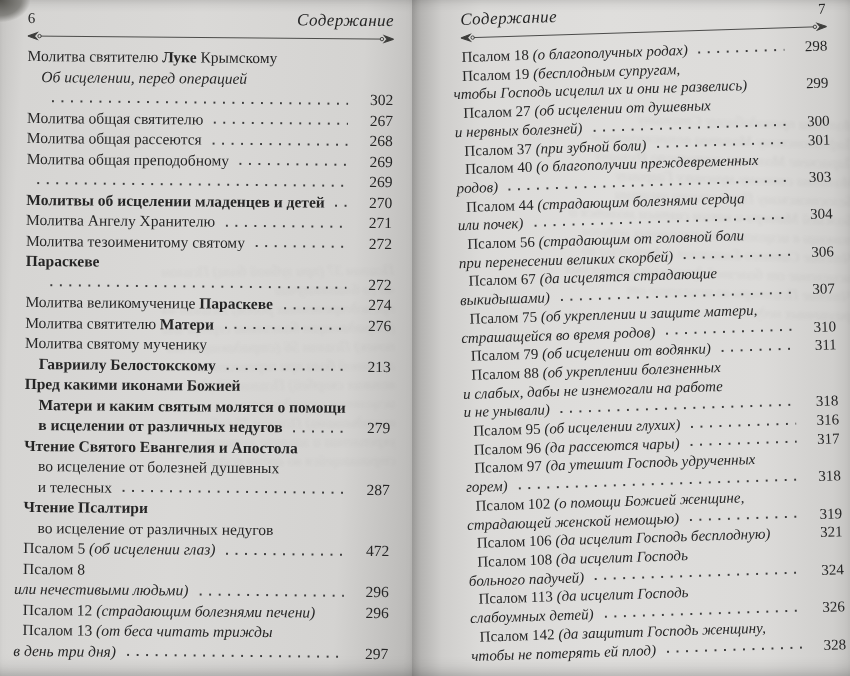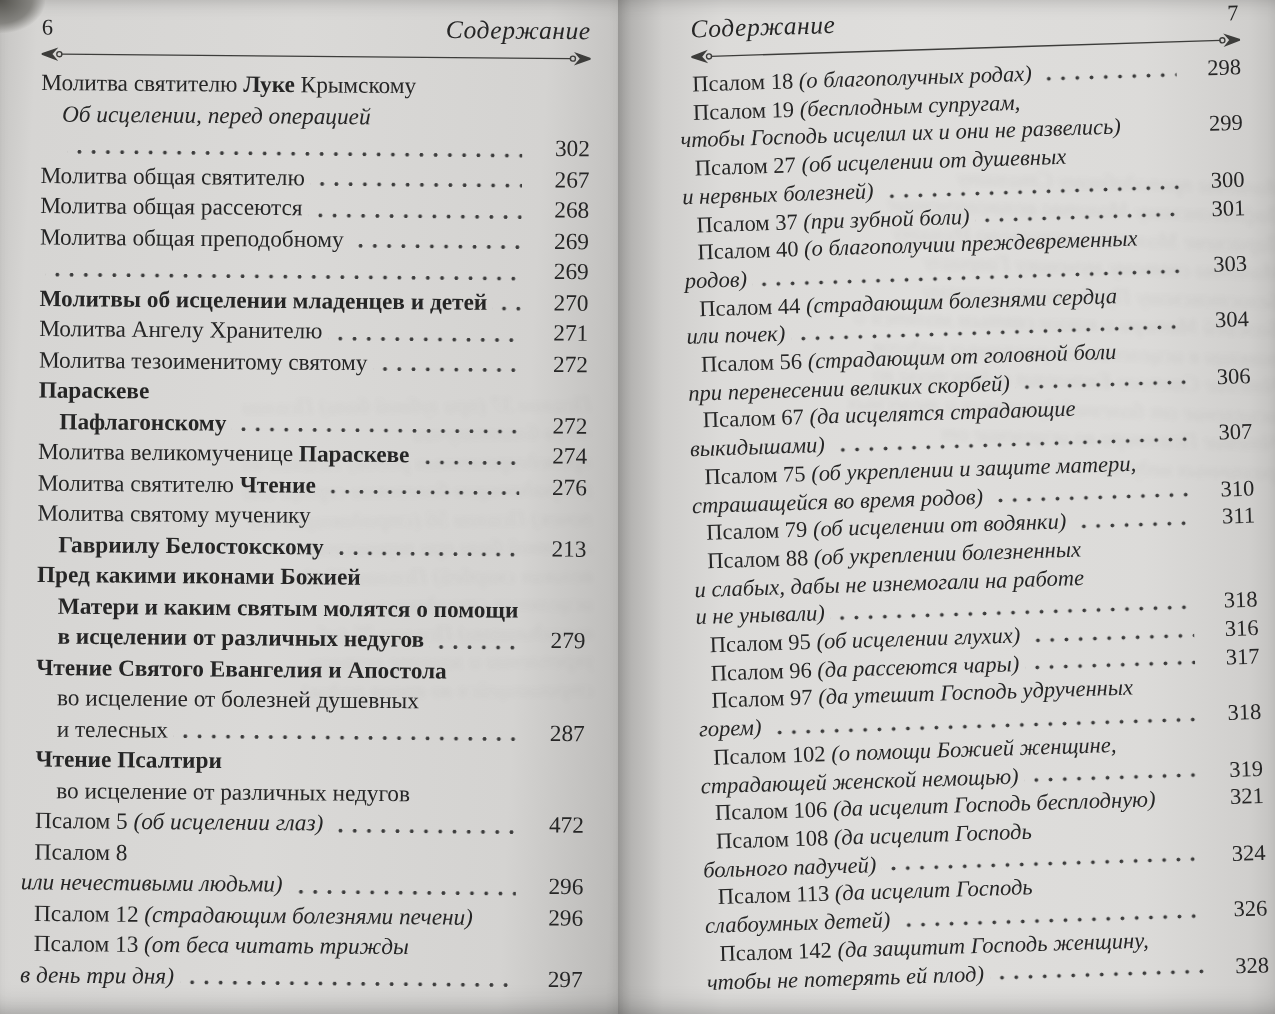--- a/index.html
+++ b/index.html
@@ -122,33 +122,32 @@
         </div>
         <div class="line ind0">
           <span class="s-r">Молитва тезоименитому святому</span>
           <span class="leader"></span>
           <span class="num">272</span>
         </div>
         <div class="line ind0">
           <span class="s-b">Параскеве</span>
         </div>
         <div class="line ind1">
-          <span class="s-b">Пафлагонскому</span>
           <span class="leader"></span>
           <span class="num">272</span>
         </div>
         <div class="line ind0">
           <span class="s-r">Молитва великомученице </span>
           <span class="s-b">Параскеве</span>
           <span class="leader"></span>
           <span class="num">274</span>
         </div>
         <div class="line ind0">
           <span class="s-r">Молитва святителю </span>
-          <span class="s-b">Чтение</span>
+          <span class="s-b">Матери</span>
           <span class="leader"></span>
           <span class="num">276</span>
         </div>
         <div class="line ind0">
           <span class="s-r">Молитва святому мученику</span>
         </div>
         <div class="line ind1">
           <span class="s-b">Гавриилу Белостокскому</span>
           <span class="leader"></span>
           <span class="num">213</span>

